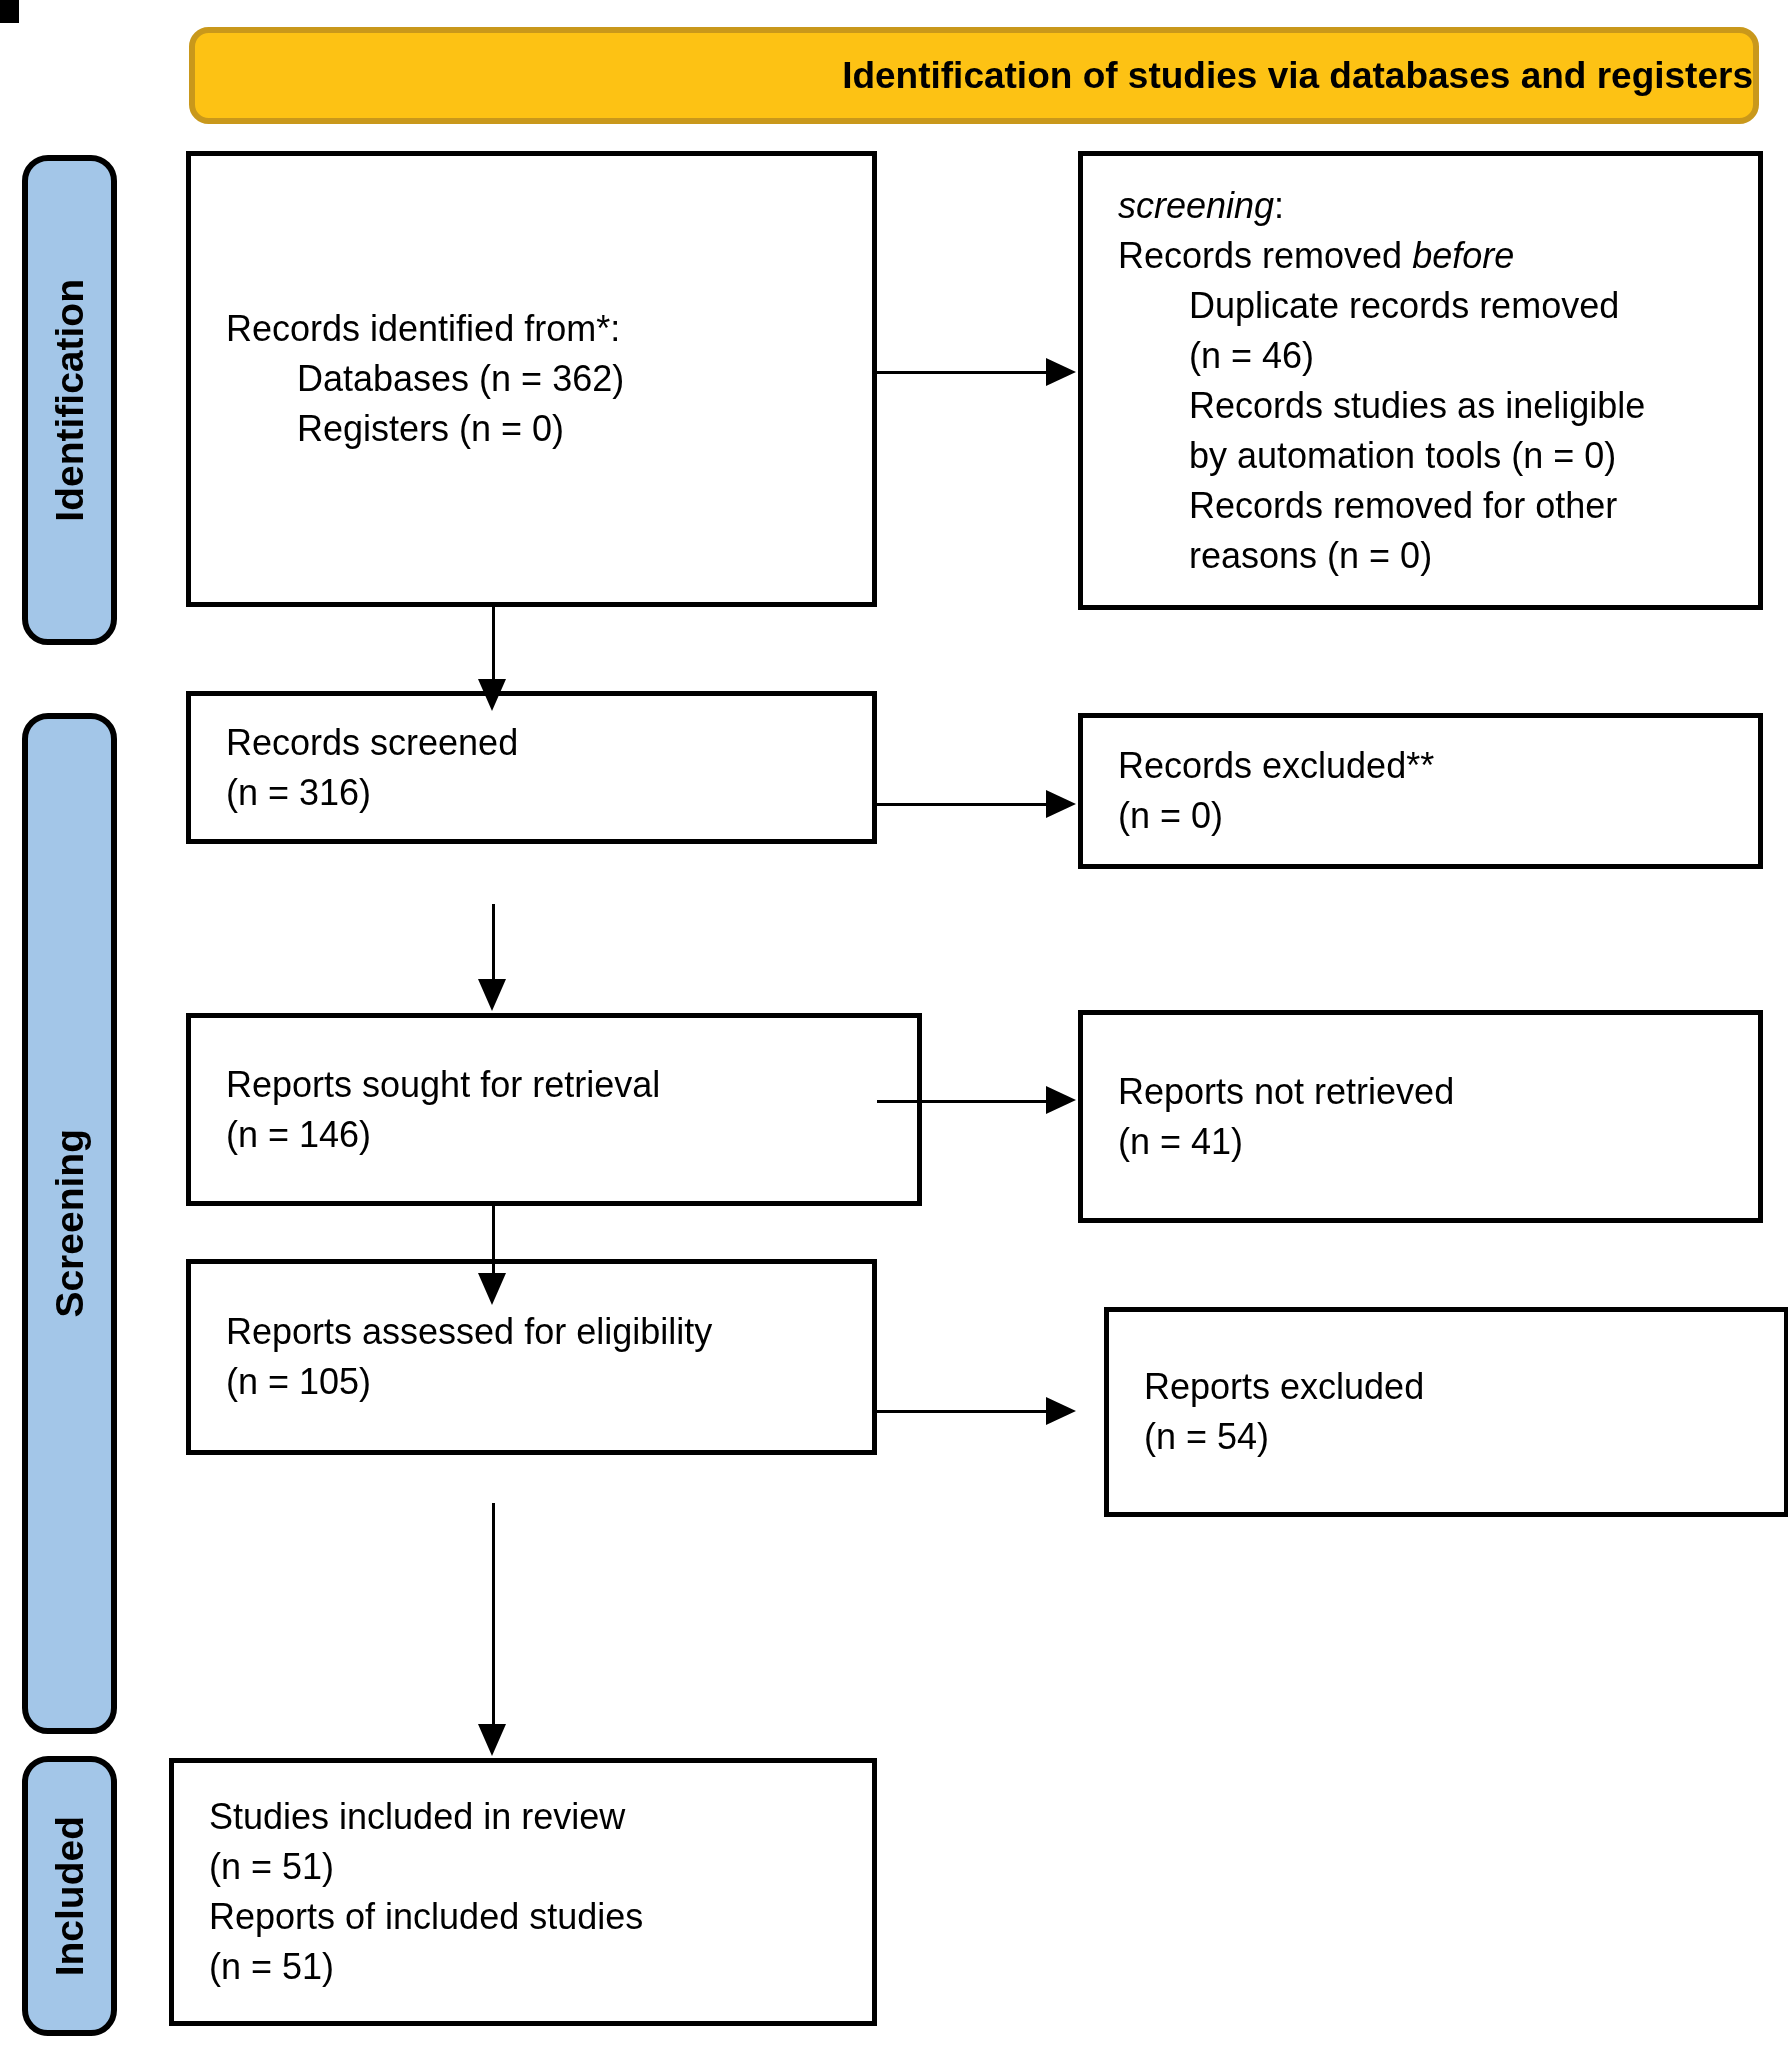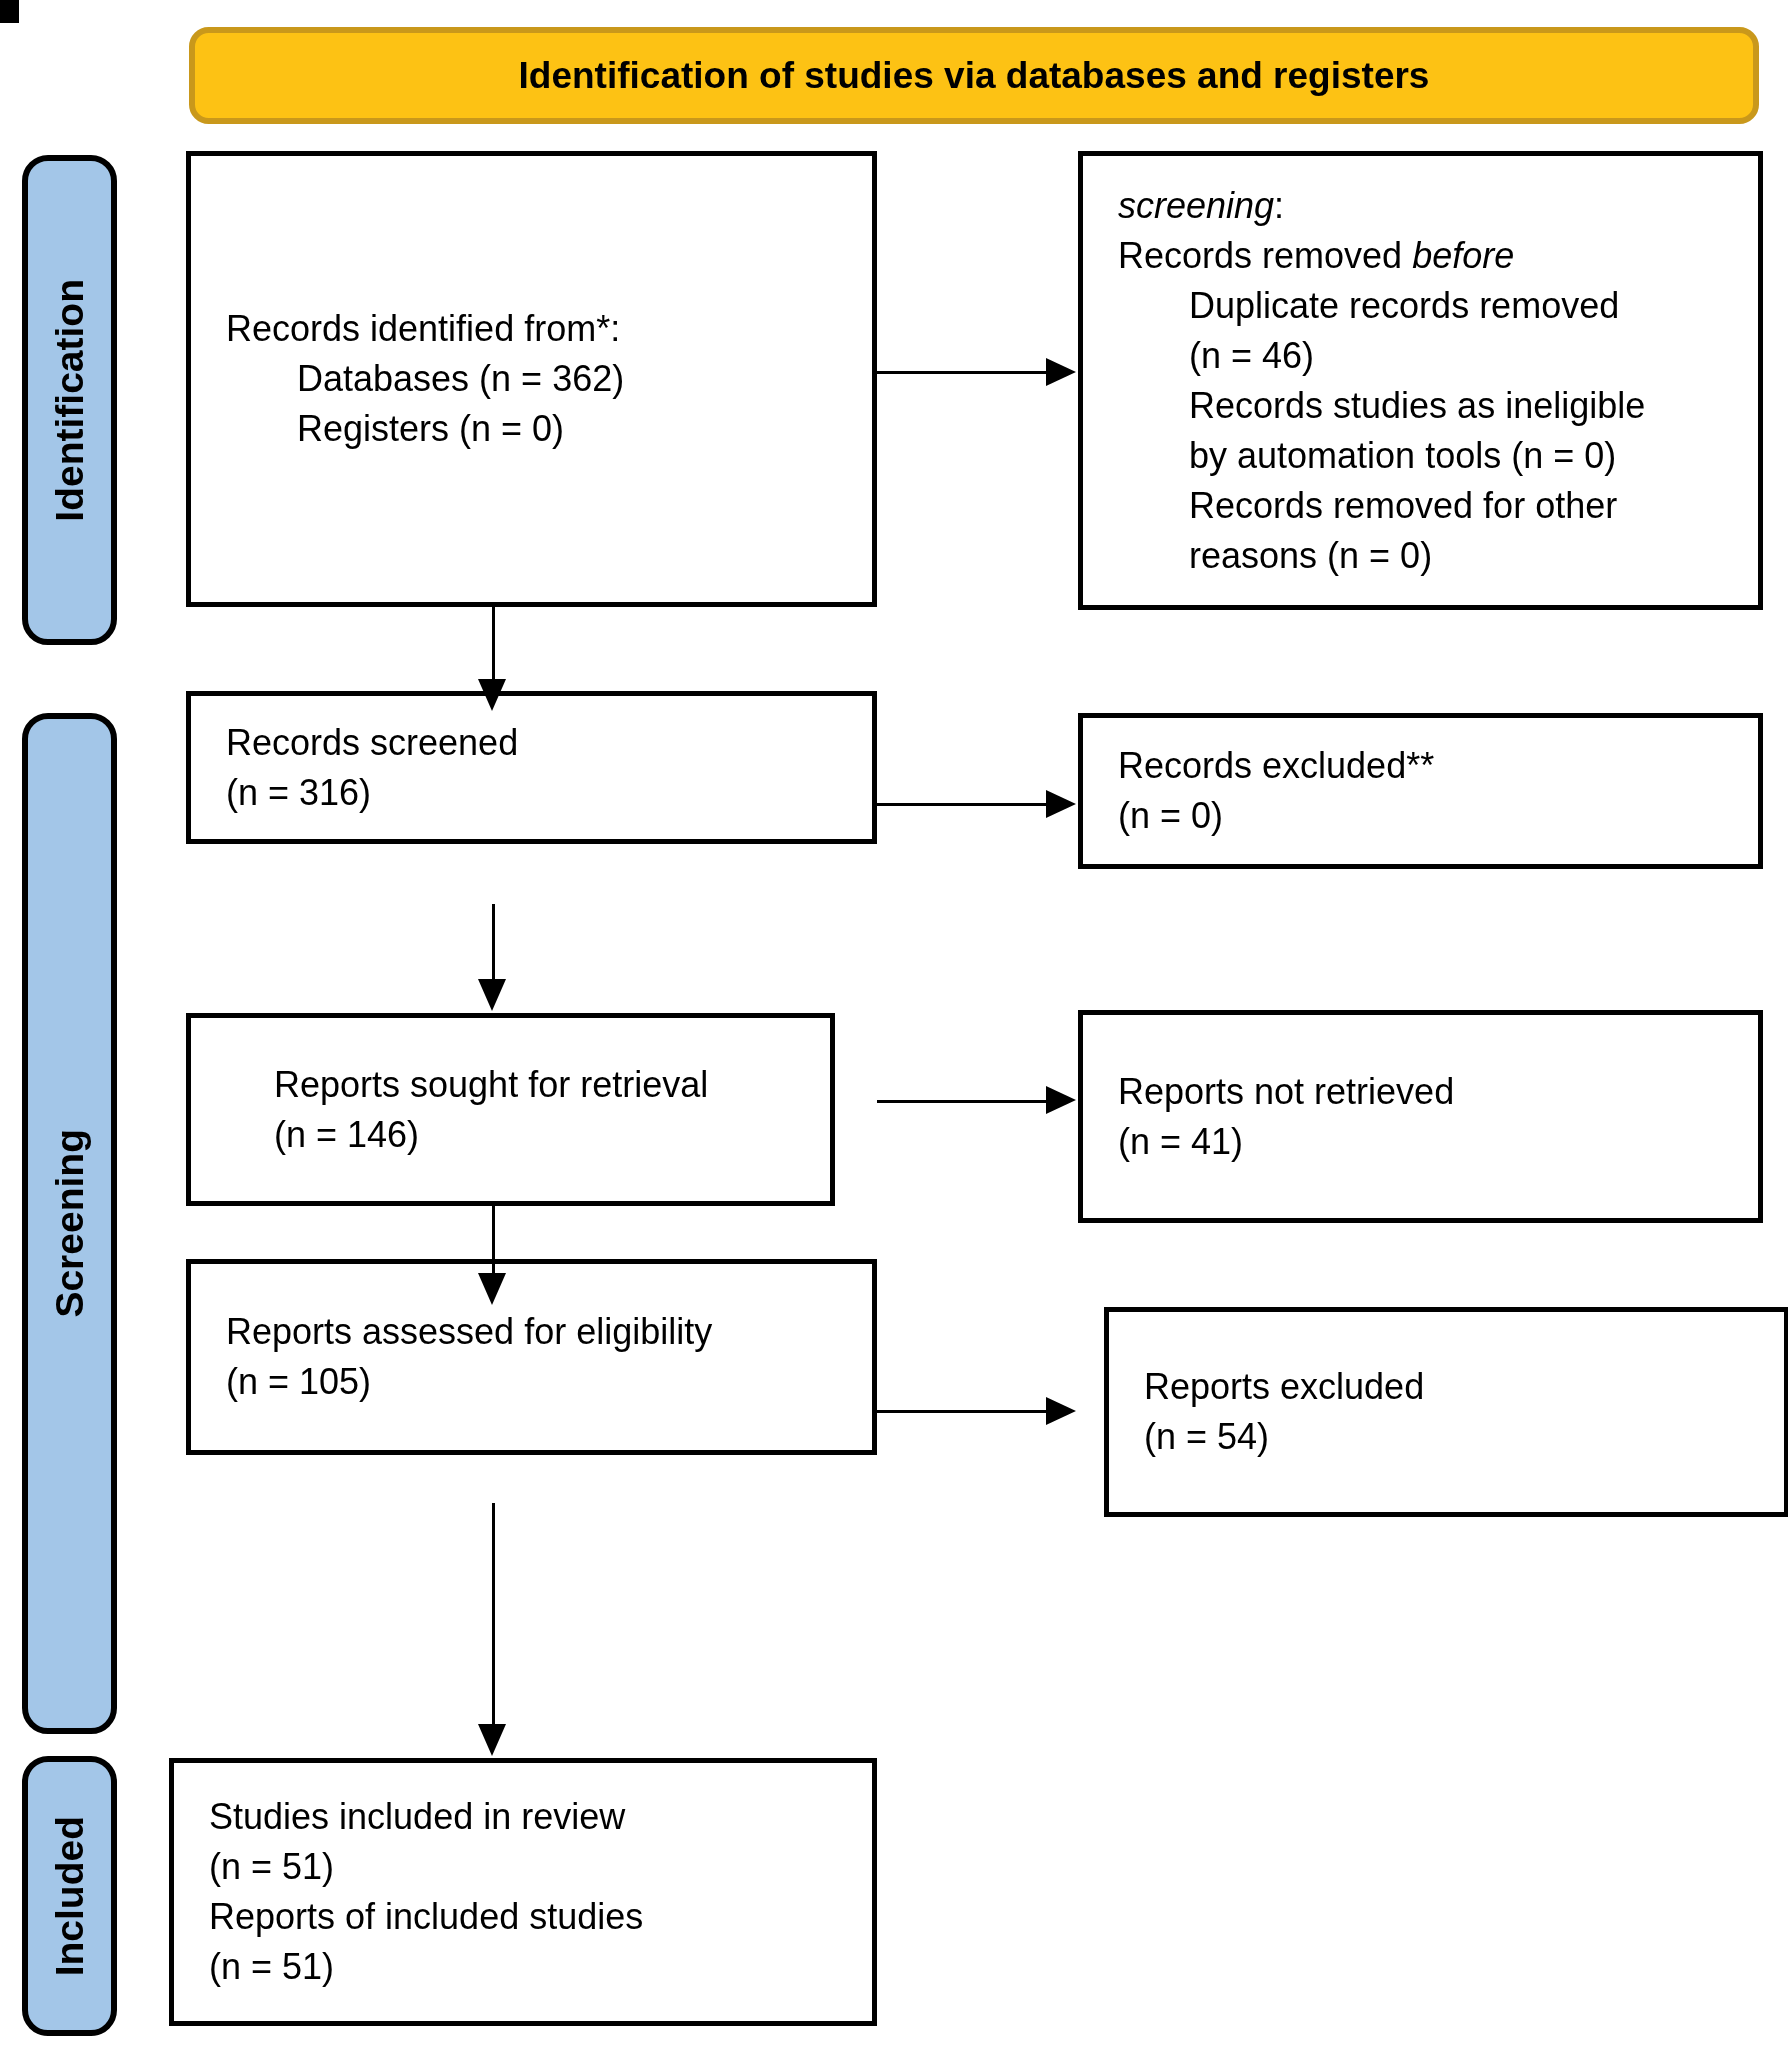--- a/index.html
+++ b/index.html
@@ -1,21 +1,21 @@
 <!DOCTYPE html>
 <html style="font-size:8.7px"><head>
 <meta charset="utf-8">
 <style>
   html,body{margin:0;padding:0;background:#ffffff;}
   .page{position:relative;width:1788px;height:2056px;background:#ffffff;
         font-family:"Liberation Sans",sans-serif;color:#000;overflow:hidden;}
 
   .banner{position:absolute;left:189px;top:27px;width:1570px;height:97px;
           background:#FDC214;border:6.5px solid #C9981B;border-radius:19.6px;
-          box-sizing:border-box;display:flex;align-items:center;justify-content:center;}
+          box-sizing:border-box;display:flex;align-items:center;justify-content:flex-end;}
   .banner span{font-size:37px;font-weight:bold;}
 
   .stage{position:absolute;left:22px;width:95px;background:#A3C6E8;
          border:6.5px solid #000;border-radius:26px;box-sizing:border-box;
          display:flex;align-items:center;justify-content:center;}
   .stage span{writing-mode:vertical-rl;transform:rotate(180deg);
               font-size:39px;font-weight:bold;white-space:nowrap;}
 
   .box{position:absolute;background:#ffffff;border:5.4px solid #000;
        box-sizing:border-box;display:flex;align-items:center;}
@@ -63,21 +63,21 @@
     </div>
   </div>
 
   <div class="box" style="left:186px;top:691px;width:691px;height:153px;">
     <div class="box-content">
       <div class="line">Records screened</div>
       <div class="line">(n = 316)</div>
     </div>
   </div>
 
-  <div class="box" style="left:186px;top:1013px;width:649px;height:193px;padding-left:48px;">
+  <div class="box" style="left:186px;top:1013px;width:736px;height:193px;">
     <div class="box-content">
       <div class="line">Reports sought for retrieval</div>
       <div class="line">(n = 146)</div>
     </div>
   </div>
 
   <div class="box" style="left:186px;top:1259px;width:691px;height:196px;">
     <div class="box-content">
       <div class="line">Reports assessed for eligibility</div>
       <div class="line">(n = 105)</div>

